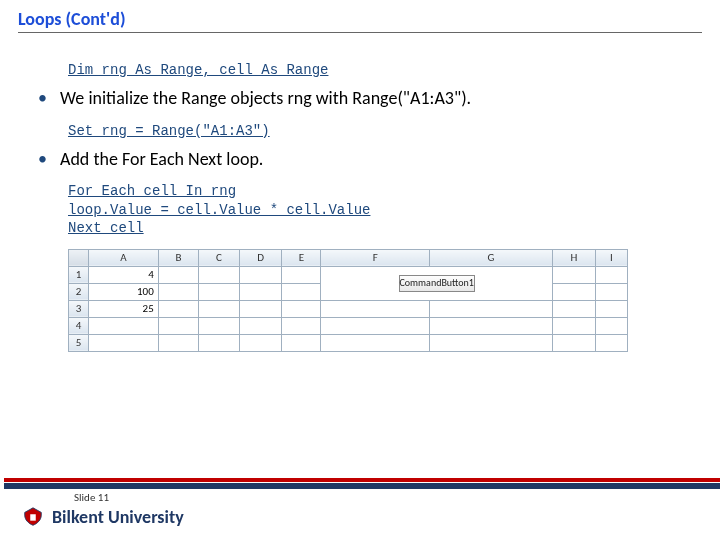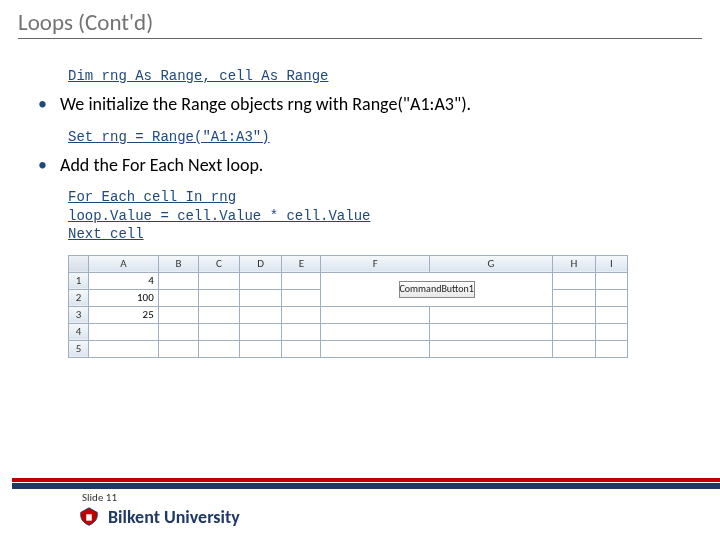--- a/index.html
+++ b/index.html
@@ -9,23 +9,23 @@
     background: #fff;
     font-family: Calibri, "Segoe UI", Arial, sans-serif;
     color: #000;
     position: relative;
     overflow: hidden;
   }
   .title-row {
     padding: 8px 18px 4px 18px;
   }
   .title {
-    font-size: 23px;
-    font-weight: 400;
-    color: #737373;
+    font-size: 18px;
+    font-weight: 700;
+    color: #1d4ed8;
   }
   .title-rule {
     border: none;
     border-top: 1px solid #666;
     margin: 2px 0 0 0;
   }
   .content {
     padding: 18px 28px 0 28px;
     font-size: 18px;
     line-height: 1.25;
@@ -89,21 +89,21 @@
   .cmdbtn {
     display: inline-block;
     border: 1px solid #888;
     background: linear-gradient(#fdfdfd,#e8e8e8);
     font-size: 10px;
     padding: 1px 0;
     color: #222;
   }
   .footer {
     position: absolute;
-    left: 12px; right: 0; bottom: 0;
+    left: 4px; right: 0; bottom: 0;
     height: 62px;
   }
   .stripe {
     height: 4px;
     background: #c00000;
   }
   .stripe2 {
     height: 6px;
     background: #1f3864;
     margin-top: 1px;
@@ -111,21 +111,20 @@
   .slidenum {
     font-size: 11px;
     color: #333;
     padding: 2px 0 0 70px;
   }
   .brand {
     display: flex;
     align-items: center;
     gap: 8px;
     padding: 2px 0 0 18px;
-    margin-left: 48px;
   }
   .brand-text {
     font-size: 18px;
     font-weight: 700;
     color: #1f3864;
   }
   .logo {
     width: 22px; height: 22px;
   }
 </style>

